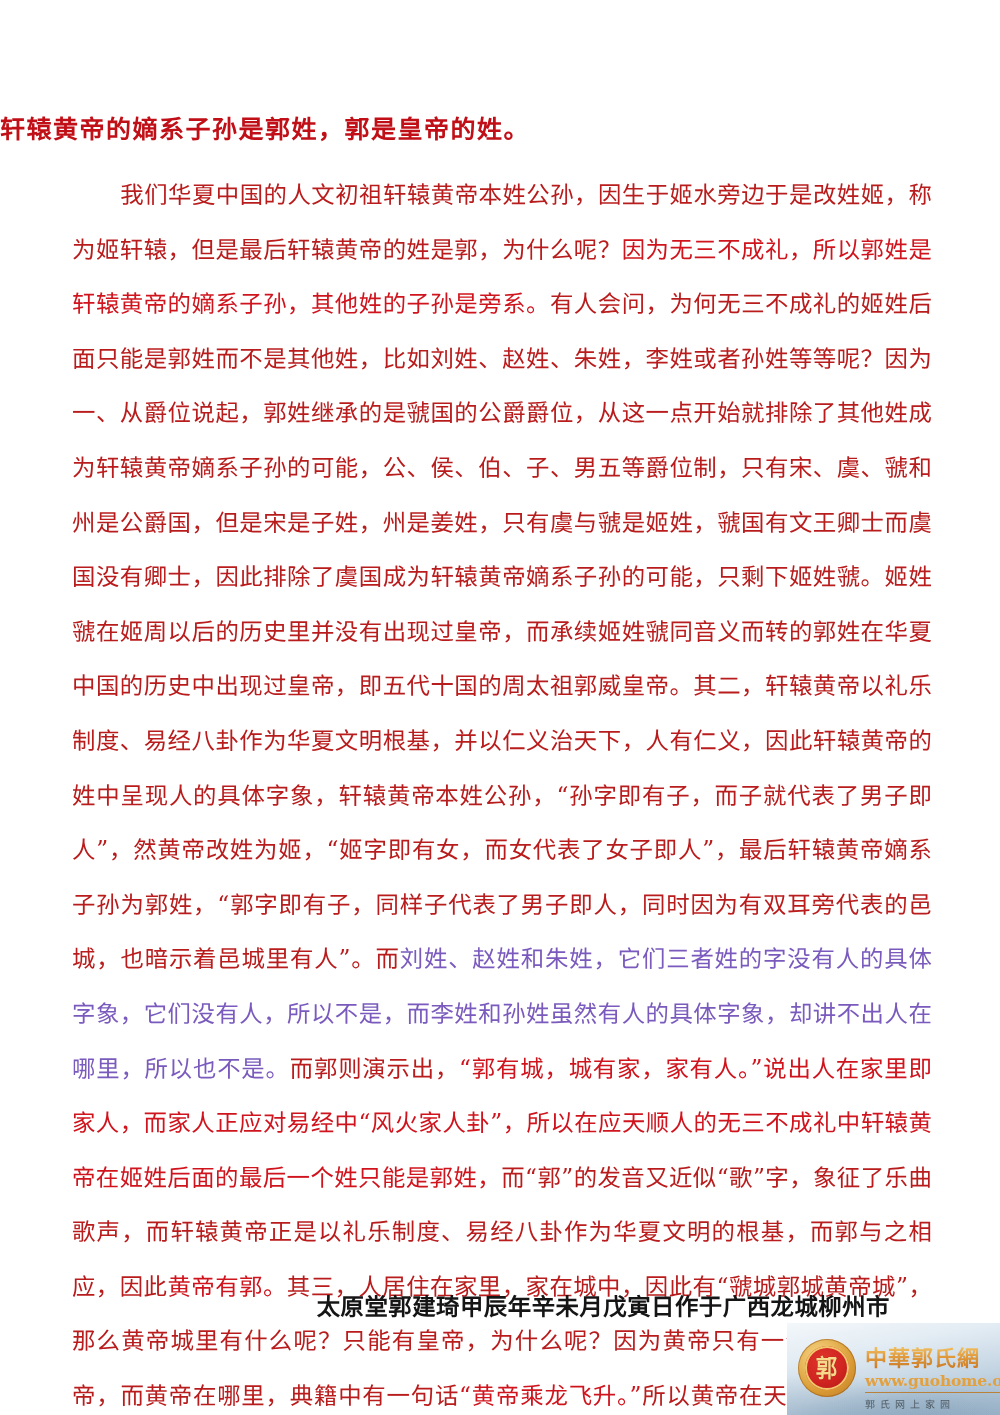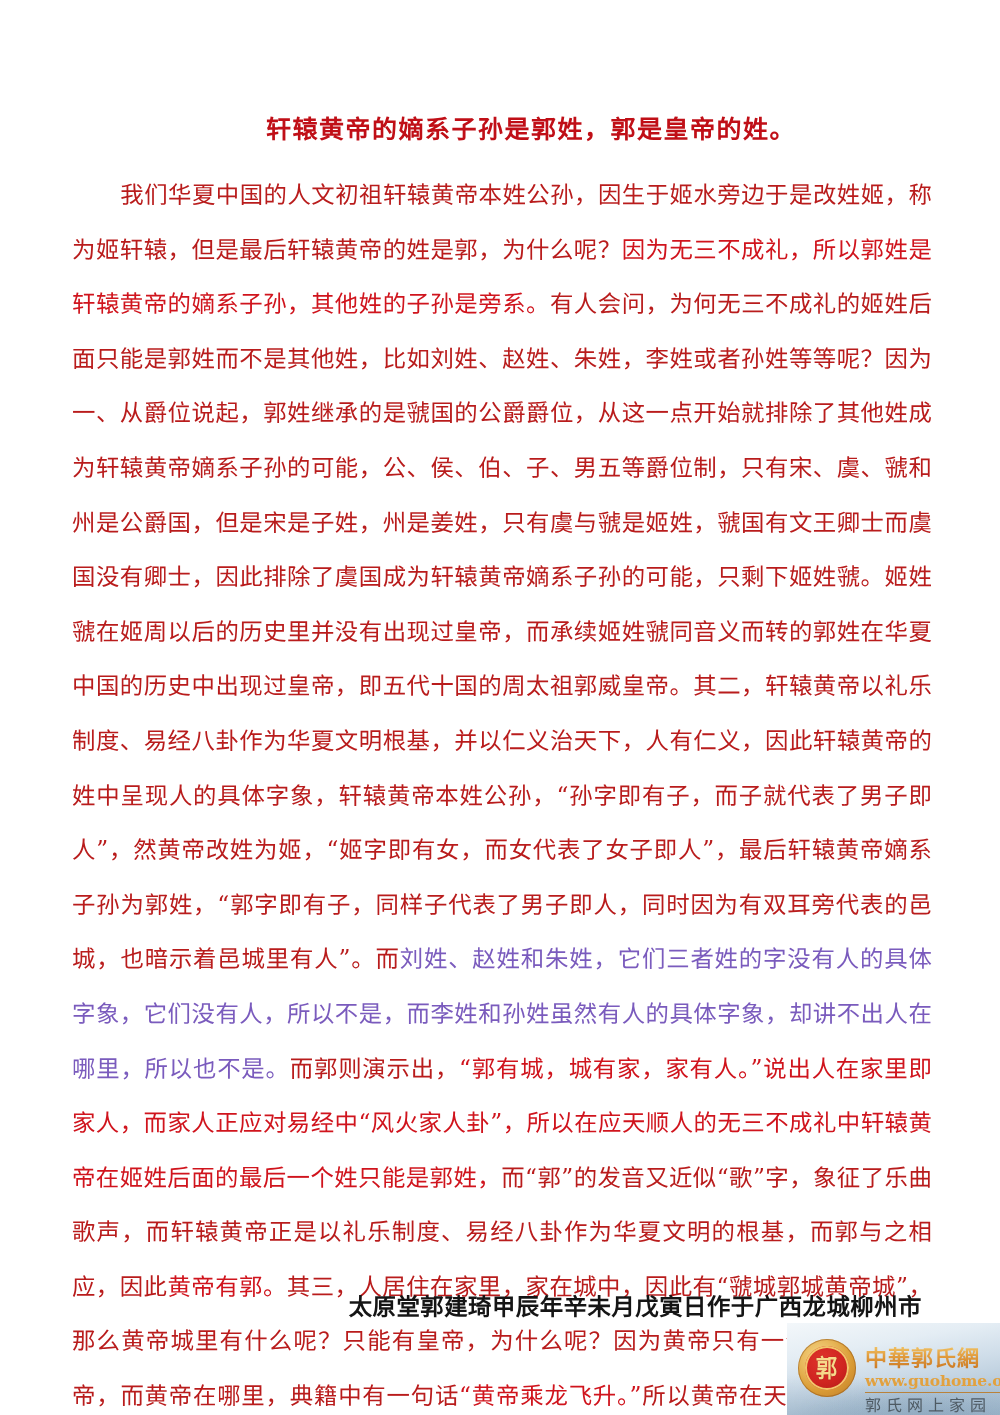--- a/index.html
+++ b/index.html
@@ -17,21 +17,21 @@
     overflow: hidden;
     font-family: "DejaVu Serif", "Liberation Serif", serif;
   }
 
   
   .doc-title {
     position: absolute;
     left: 0;
     top: 92px;
     width: 796px;
-    text-align: right;
+    text-align: left;
     font-family: "DejaVu Serif", "Liberation Serif", serif;
     font-weight: bold;
     font-size: 25px;
     letter-spacing: 1.5px;
     color: #c00f17;
     white-space: nowrap;
   }
 
   
   .body-block {
@@ -55,21 +55,21 @@
   .seg-red    { color: #d0141d; }
   .seg-purple { color: #7a5bbd; }
   .seg-black  { color: #b91c1c; }
 
   
   .signature {
     position: absolute;
     left: 0;
     top: 1288px;
     width: 1000px;
-    padding-right: 78px;
+    padding-right: 110px;
     box-sizing: border-box;
     text-align: right;
     font-size: 23.4px;
     font-weight: bold;
     color: #151515;
     letter-spacing: 0.5px;
     white-space: nowrap;
     font-family: "DejaVu Serif", "Liberation Serif", serif;
   }
 
@@ -162,22 +162,22 @@
     color: #e2a13e;
     line-height: 20px;
     letter-spacing: -0.2px;
     border-bottom: 1.5px solid #b9823a;
     display: inline-block;
     padding-bottom: 1px;
     white-space: nowrap;
   }
   .wm-sub {
     margin-top: 4px;
-    font-family: Liberation Serif, serif;
-    font-size: 16px;
+    font-family: Liberation Mono, monospace;
+    font-size: 10px;
     color: #4e5a63;
     letter-spacing: 5px;
     line-height: 17px;
     white-space: nowrap;
   }
 </style>
 </head>
 <body>
 
 <div class="page">

